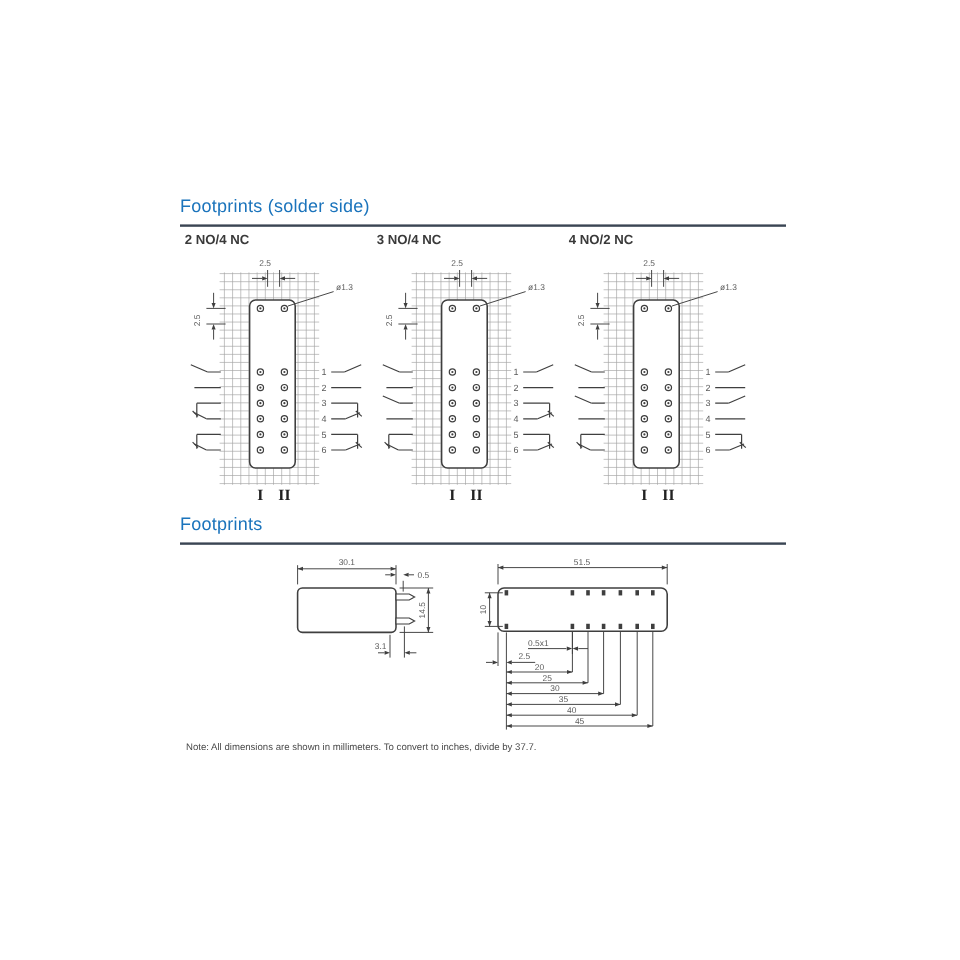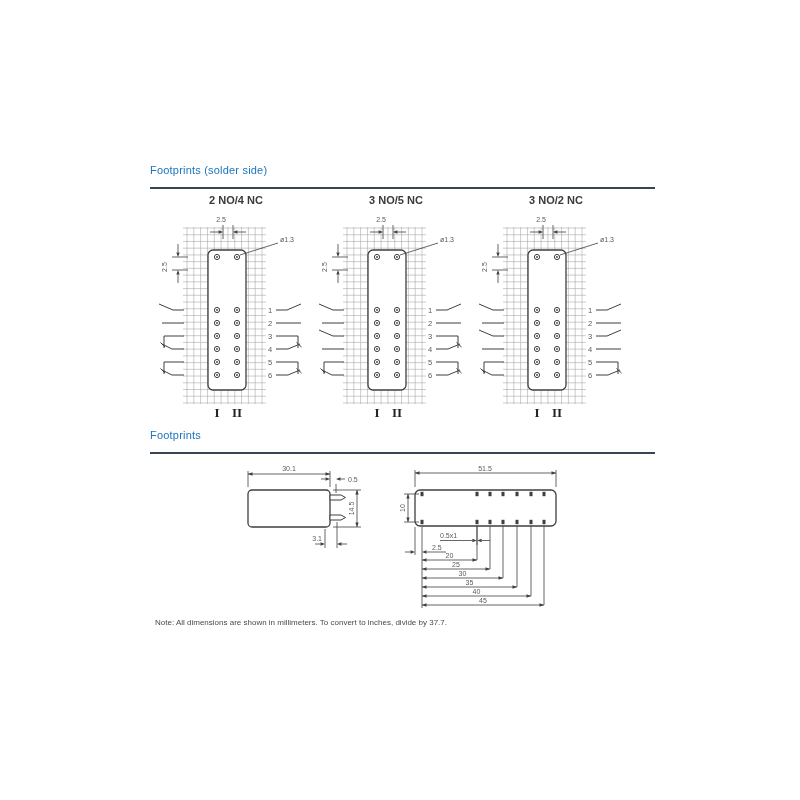--- a/index.html
+++ b/index.html
@@ -3,34 +3,33 @@
 <meta charset="utf-8">
 <style>
   html,body{margin:0;padding:0;}
   body{
     width:800px;height:800px;background:#ffffff;
     font-family:"Liberation Sans",sans-serif;
     position:relative;overflow:hidden;
   }
   .sec-title{
     position:absolute;
-    font-size:11px;
+    font-size:15px;
     color:var(--accent,#1b74bc);
     letter-spacing:0.2px;
   }
   .rule{
     position:absolute;
     width:505px;height:2px;
     background:var(--rule,#3a4553);
   }
   .fp-title{
     position:absolute;
     top:194px;
     width:164px;
-    text-align:center;
     font-size:11px;
     font-weight:bold;
     color:#3a3a3a;
   }
   svg.drawing{position:absolute;}
   .note{
     position:absolute;
     left:155px;top:618px;
     font-size:8px;
     color:#4a4a4a;
@@ -38,22 +37,22 @@
 </style>
 </head>
 <body>
 
 <div>
 
   <div class="sec-title" style="left:150px;top:164px">Footprints (solder side)</div>
   <div class="rule" style="left:150px;top:187px"></div>
 
   <div class="fp-title" style="left:154px">2 NO/4 NC</div>
-  <div class="fp-title" style="left:314px">3 NO/5 NC</div>
-  <div class="fp-title" style="left:474px">3 NO/2 NC</div>
+  <div class="fp-title" style="left:314px">3 NO/4 NC</div>
+  <div class="fp-title" style="left:474px">4 NO/2 NC</div>
 
   <svg class="drawing" style="left:154px;top:210px" width="164" height="224" viewBox="0 0 164 224">
       <line x1="33" y1="17" x2="33" y2="194" stroke="#a3a3a3" stroke-width="0.55"></line>
       <line x1="39.82" y1="17" x2="39.82" y2="194" stroke="#a3a3a3" stroke-width="0.55"></line>
       <line x1="46.64" y1="17" x2="46.64" y2="194" stroke="#a3a3a3" stroke-width="0.55"></line>
       <line x1="53.46" y1="17" x2="53.46" y2="194" stroke="#a3a3a3" stroke-width="0.55"></line>
       <line x1="60.28" y1="17" x2="60.28" y2="194" stroke="#a3a3a3" stroke-width="0.55"></line>
       <line x1="67.1" y1="17" x2="67.1" y2="194" stroke="#a3a3a3" stroke-width="0.55"></line>
       <line x1="73.91999999999999" y1="17" x2="73.91999999999999" y2="194" stroke="#a3a3a3" stroke-width="0.55"></line>
       <line x1="80.73999999999998" y1="17" x2="80.73999999999998" y2="194" stroke="#a3a3a3" stroke-width="0.55"></line>

